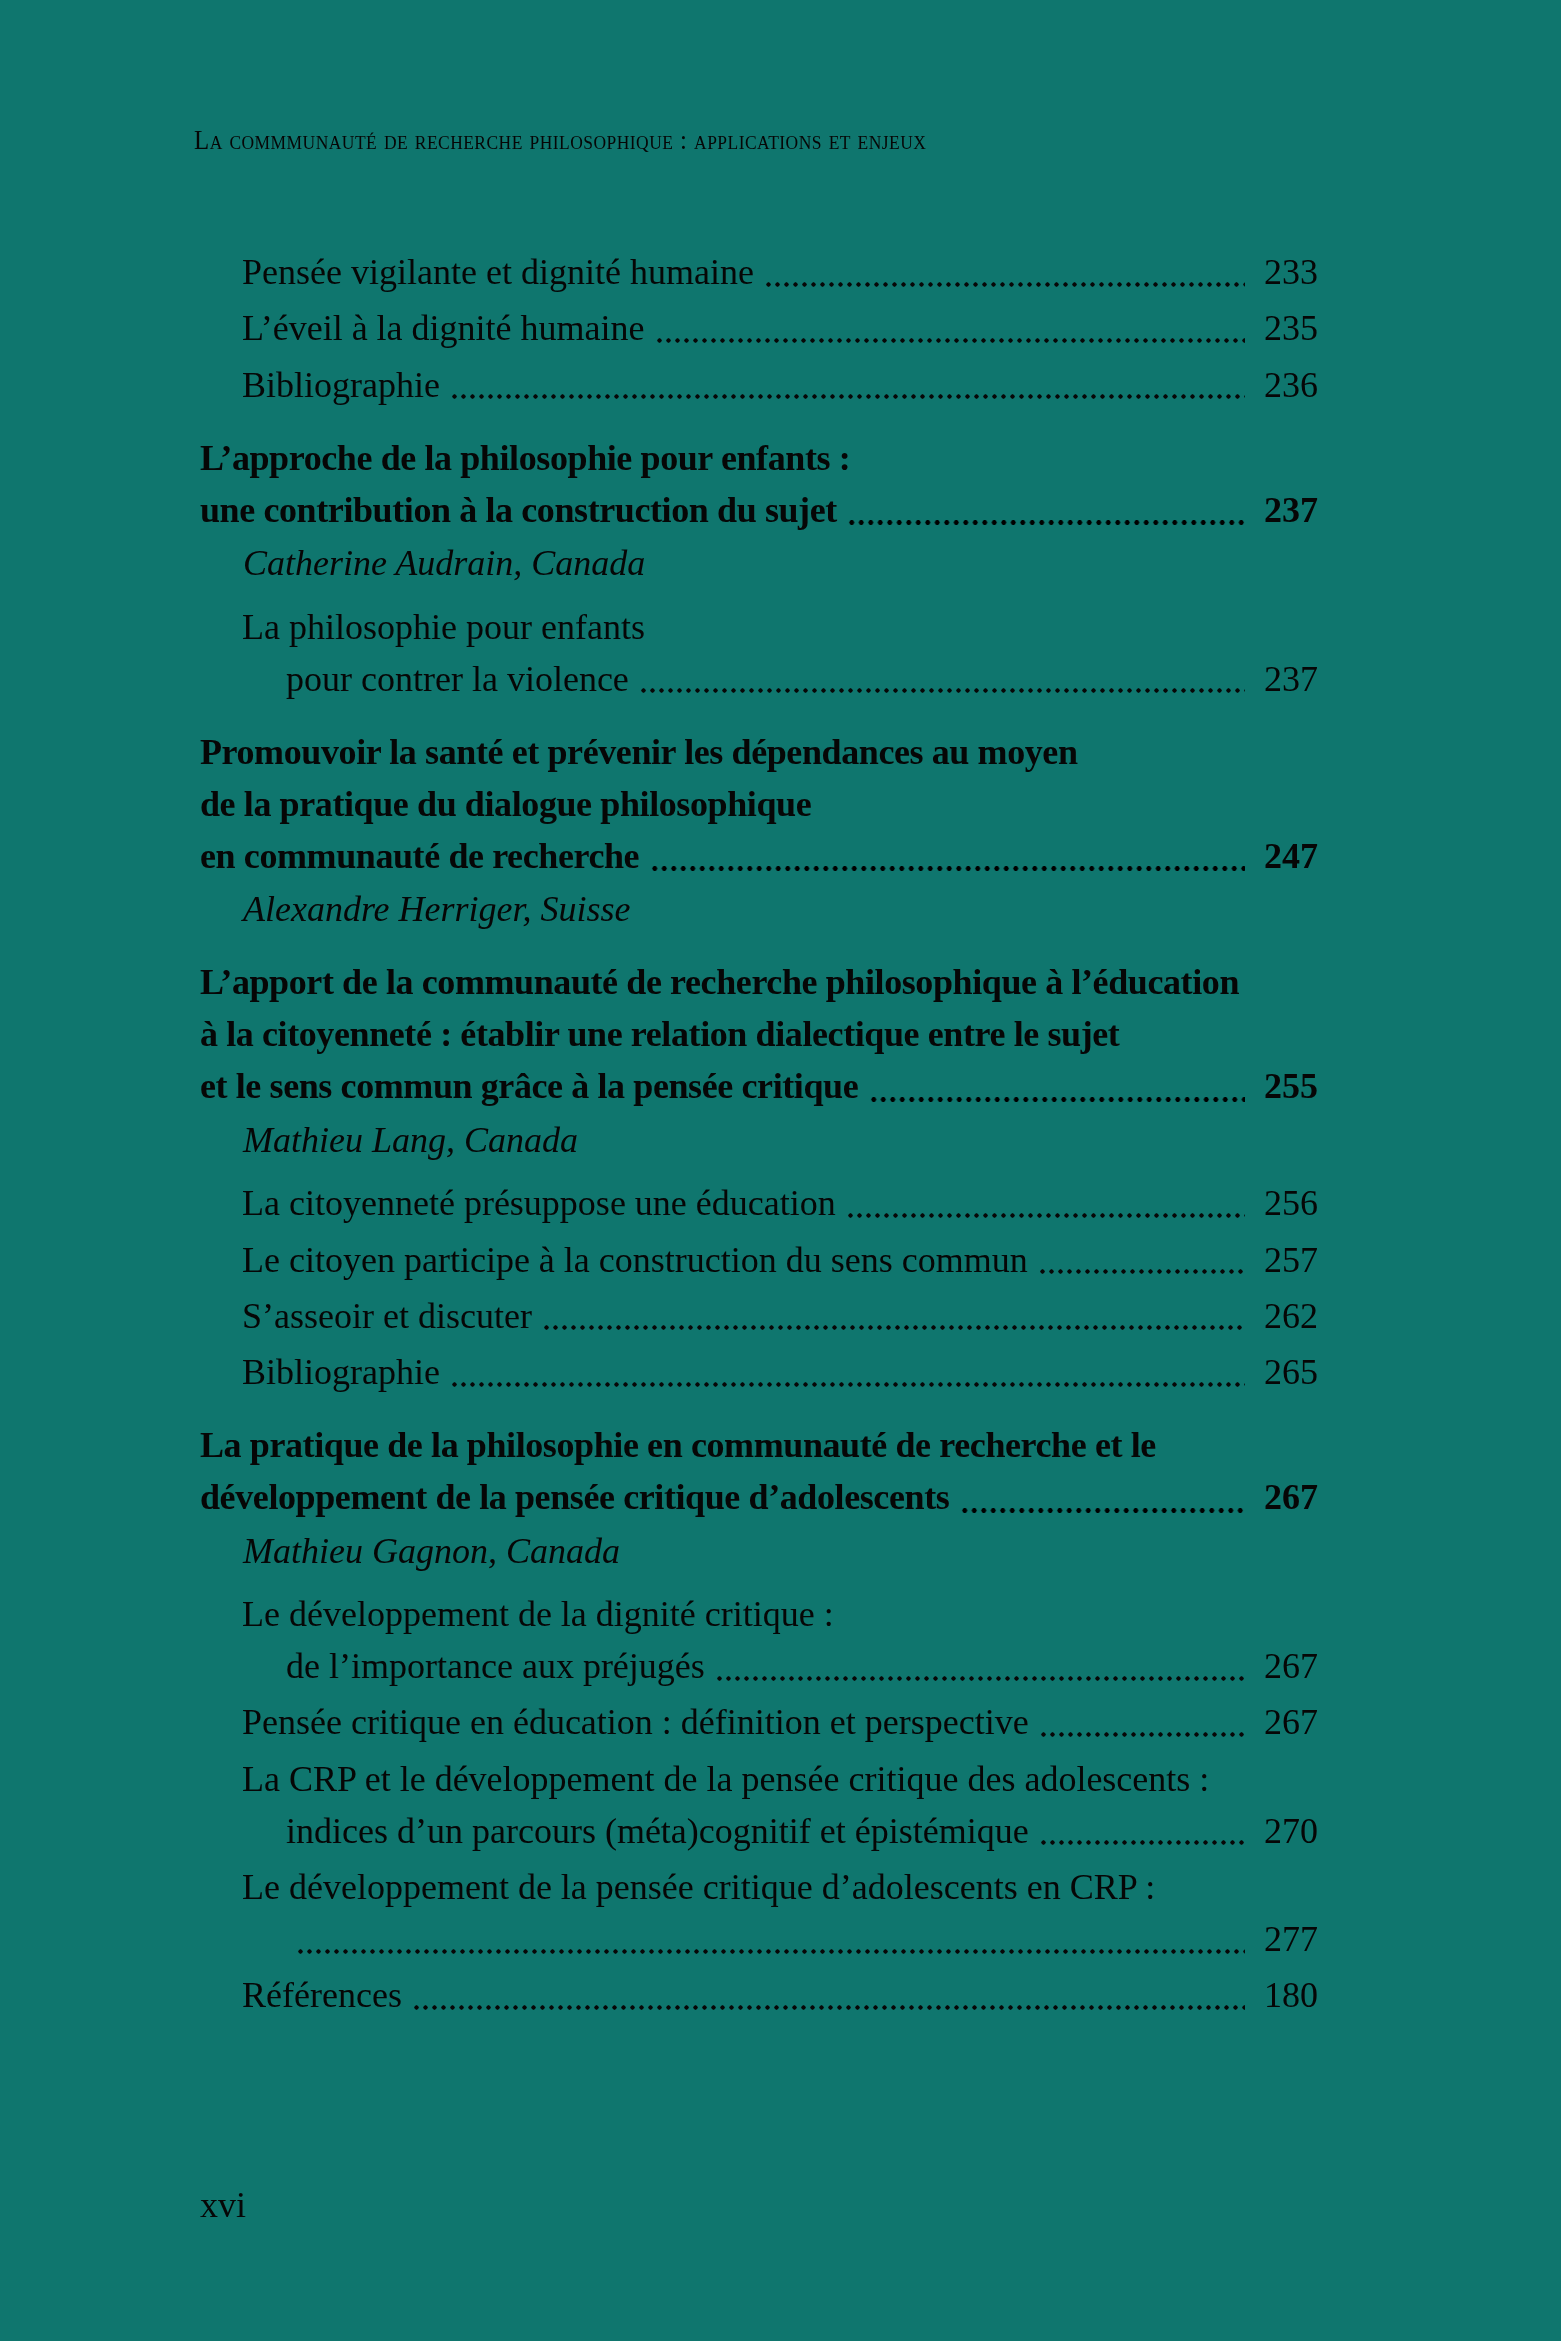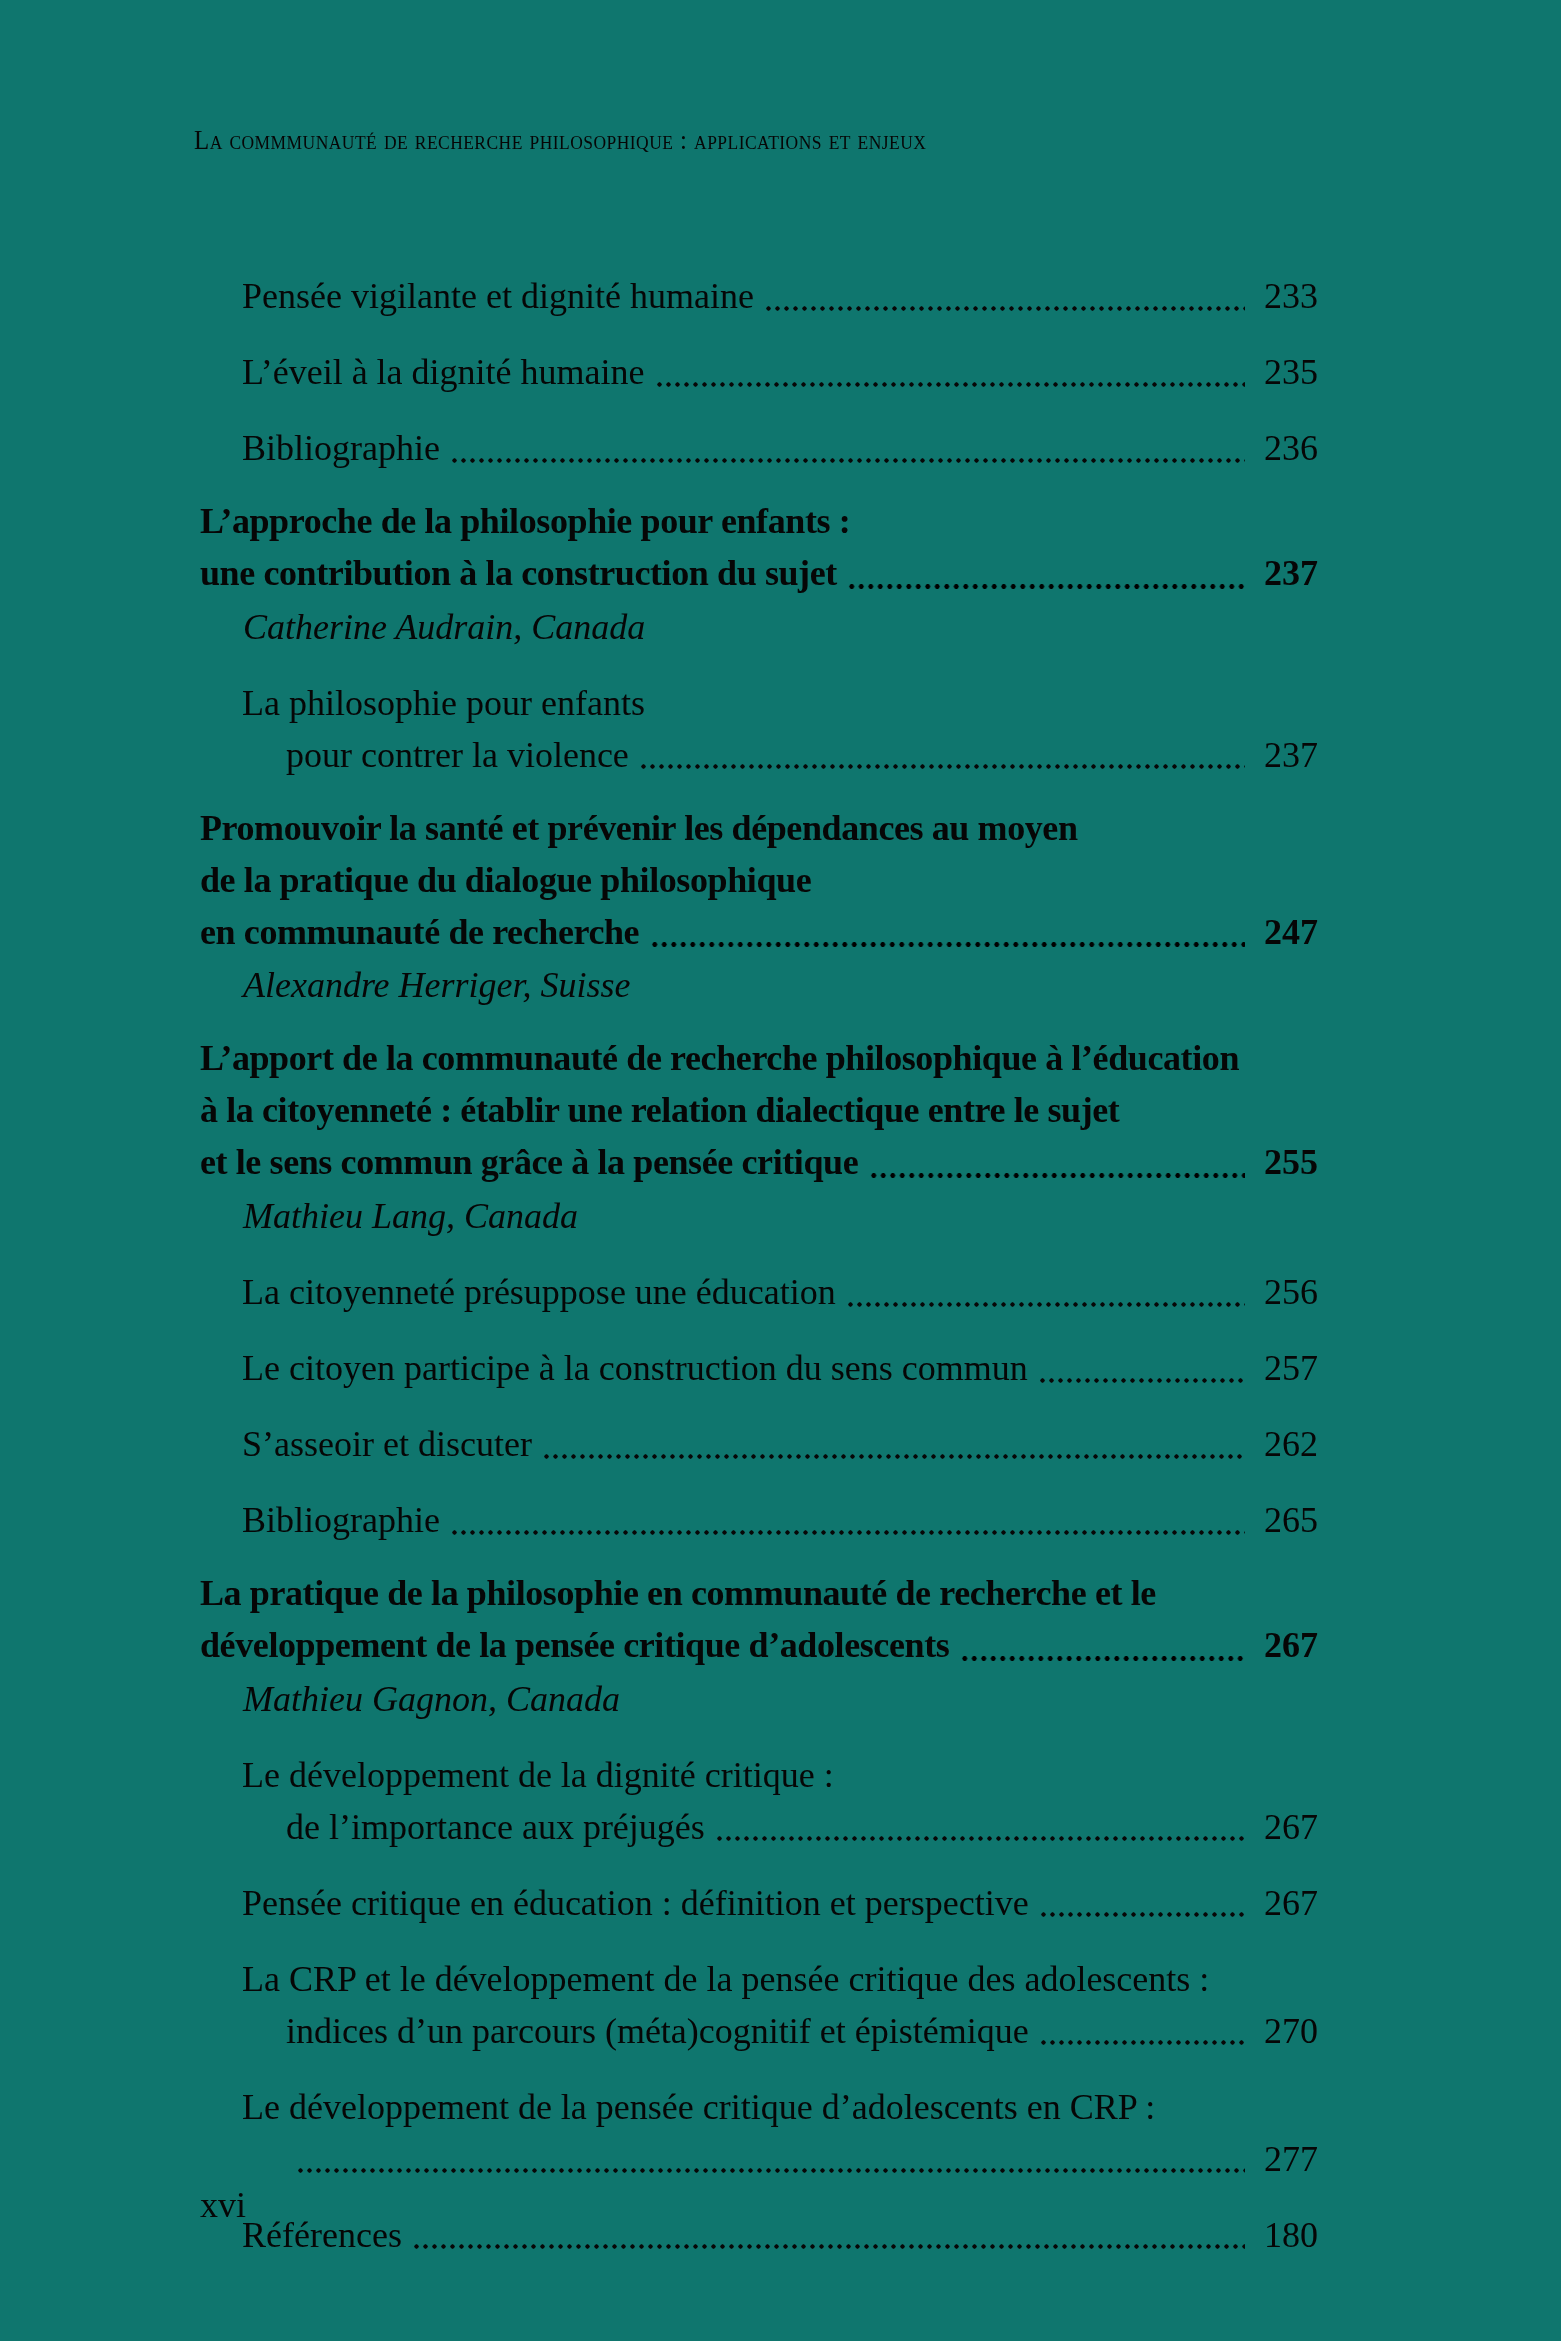--- a/index.html
+++ b/index.html
@@ -32,21 +32,21 @@
     transform: scaleX(0.92);
     transform-origin: left top;
   }
   .toc {
     position: absolute;
     left: 200px;
     right: 243px;
     top: 246px;
     font-size: 36px;
   }
-  .entry { font-weight: normal; margin-top: 24px; }
+  .entry { font-weight: normal; }
   .entry.section {
     padding-left: 42px;
     margin-bottom: 4.3px;
   }
   .entry.chapter {
     margin-top: 21px;
     font-weight: bold;
     letter-spacing: -0.4px;
   }
   .entry .line {

